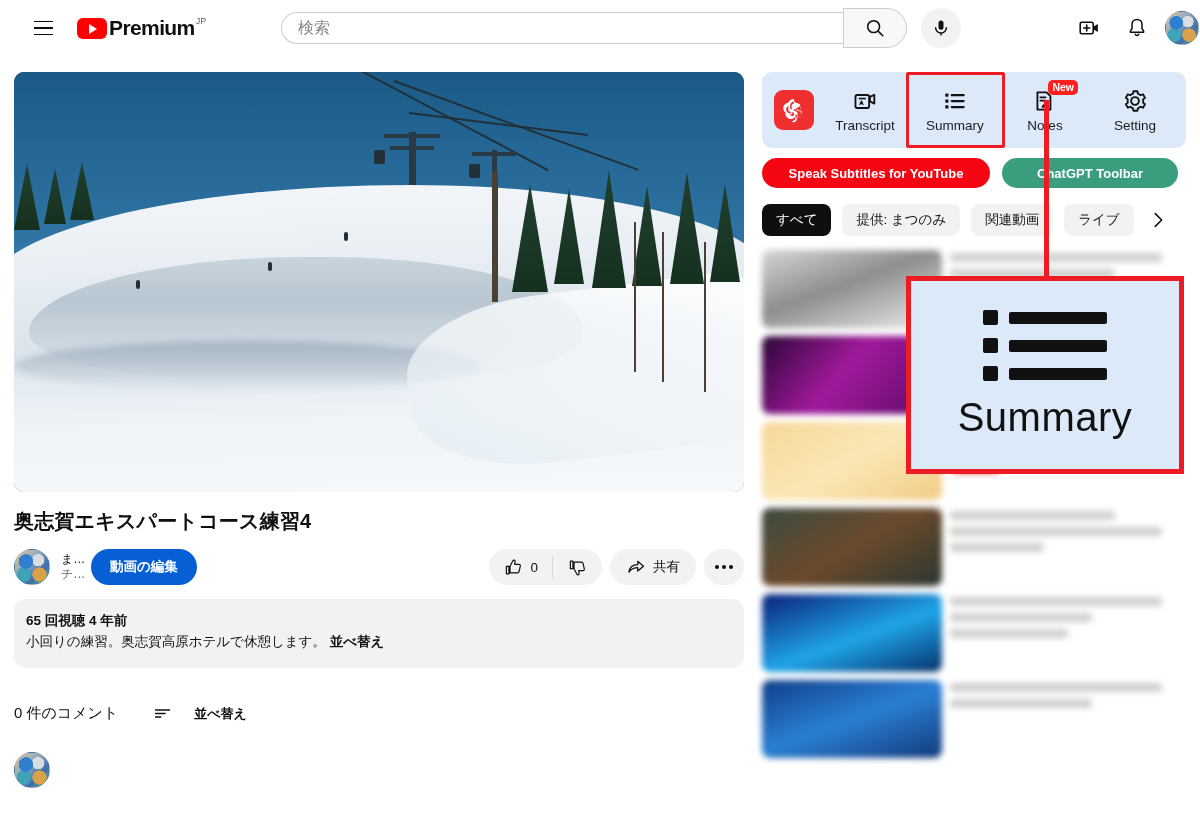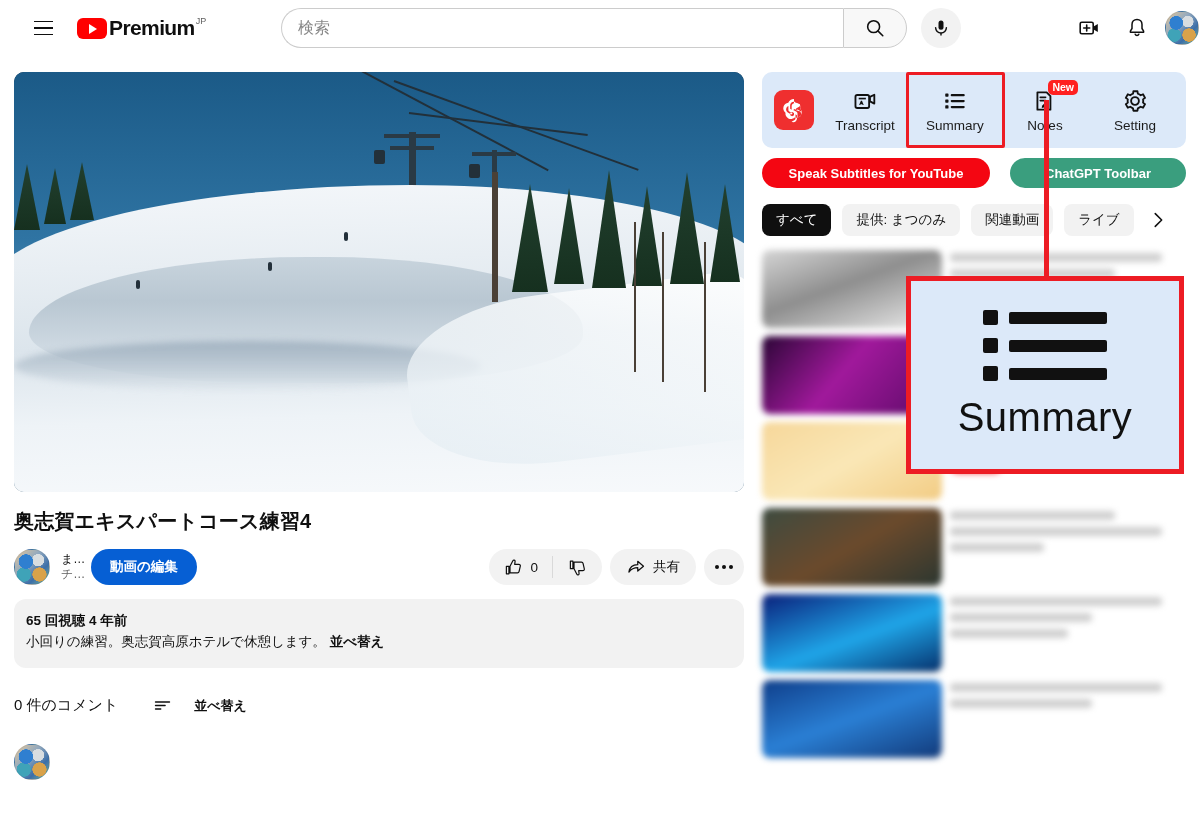--- a/index.html
+++ b/index.html
@@ -36,21 +36,21 @@
     border-bottom: 5px solid transparent; margin-left: 2px;
   }
   .logo-text {
     font-size: 21px; font-weight: bold; color: #0f0f0f; letter-spacing: -0.6px;
     margin-left: 2px; line-height: 26px;
   }
   .logo-sup { font-size: 9px; color: #606060; margin-left: 1px; margin-top: 1px; }
 
   .search-area { position: absolute; left: 268px; top: 8px; display: flex; align-items: center; }
   .search-box {
-    width: 562px; height: 40px; border: 1px solid #ccc; border-right: none;
+    width: 562px; height: 32px; border: 1px solid #ccc; border-right: none;
     border-radius: 20px 0 0 20px; padding-left: 16px; display: flex; align-items: center;
     background: #fff;
   }
   .search-box input {
     border: none; outline: none; width: 100%; font-size: 16px; color: #0f0f0f;
     font-family: "Liberation Sans", sans-serif; background: transparent;
   }
   .search-box input::placeholder { color: #888; }
   .search-btn {
     width: 64px; height: 40px; background: #f8f8f8; border: 1px solid #ccc;
@@ -175,21 +175,21 @@
   .dot3 { width: 4px; height: 4px; border-radius: 50%; background: #0f0f0f; }
 
   .desc-box {
     margin-top: 12px; background: #f2f2f2; border-radius: 12px;
     padding: 12px 12px 16px 12px; cursor: pointer;
   }
   .desc-meta { font-size: 13.5px; font-weight: bold; color: #0f0f0f; line-height: 19px; }
   .desc-text { font-size: 13.5px; color: #0f0f0f; line-height: 20px; margin-top: 2px; }
   .desc-more { font-weight: bold; }
 
-  .comments-head { margin-top: 27px; display: flex; align-items: center; }
+  .comments-head { margin-top: 35px; display: flex; align-items: center; }
   .comments-count { font-size: 15px; color: #0f0f0f; }
   .sort-btn { display: flex; align-items: center; gap: 21px; margin-left: 34px; cursor: pointer; }
   .sort-label { font-size: 13px; font-weight: bold; color: #0f0f0f; }
 
   .comment-input-row { margin-top: 28px; display: flex; align-items: flex-start; gap: 16px; }
   .ci-avatar {
     width: 36px; height: 36px; border-radius: 50%; flex: none;
     background:
       radial-gradient(circle at 32% 34%, #2f7fd0 0 22%, transparent 23%),
       radial-gradient(circle at 68% 30%, #d8dde0 0 18%, transparent 19%),
@@ -221,21 +221,21 @@
   .gpt-logo {
     width: 40px; height: 40px; border-radius: 9px; background: #ef2f2f;
     display: flex; align-items: center; justify-content: center;
   }
   .new-badge {
     position: absolute; top: 6px; right: 12px; background: #ff2020; color: #fff;
     font-size: 10.5px; font-weight: bold; border-radius: 5px; padding: 1px 4px;
     line-height: 13px;
   }
 
-  .ext-row2 { margin-top: 10px; display: flex; gap: 20px; }
+  .ext-row2 { margin-top: 10px; display: flex; gap: 12px; }
   .speak-btn {
     width: 228px; height: 30px; border-radius: 15px; background: #f40612; color: #fff;
     font-size: 13px; font-weight: bold; display: flex; align-items: center;
     justify-content: center; cursor: pointer;
   }
   .gpt-toolbar-btn {
     width: 176px; height: 30px; border-radius: 15px; background: #3a9e7e; color: #fff;
     font-size: 13px; font-weight: bold; display: flex; align-items: center;
     justify-content: center; cursor: pointer;
   }

